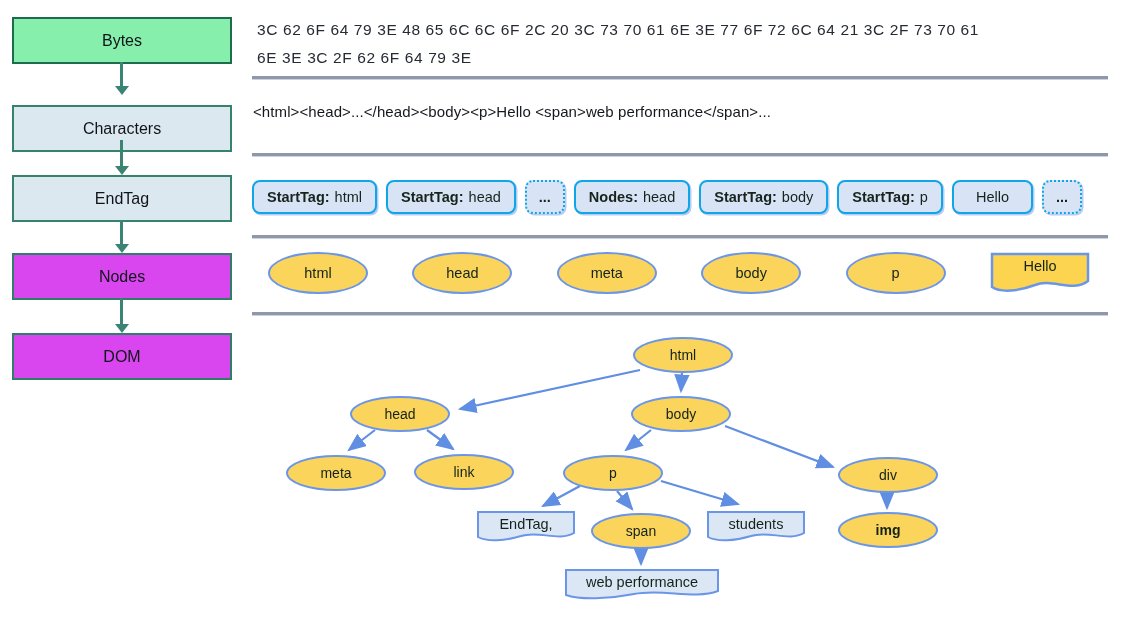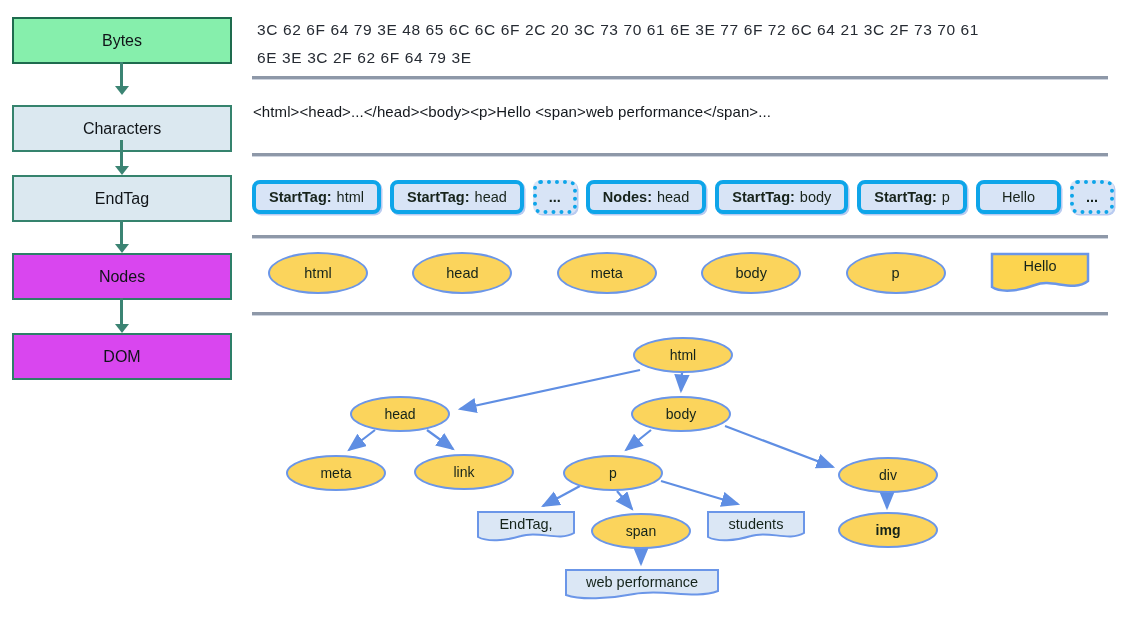--- a/index.html
+++ b/index.html
@@ -30,21 +30,21 @@
   }
   .chars-text{
     position:absolute;left:253px;top:103px;width:850px;
     font-size:15px;font-weight:normal;color:#14181d;letter-spacing:0.1px;
   }
   .token-row{
     position:absolute;left:252px;top:180px;width:856px;height:34px;
     display:flex;gap:9px;align-items:stretch;
   }
   .token{
-    background:#d8e4f6;border:4px solid #0ea5e9;border-radius:8px;
+    background:#d8e4f6;border:2px solid #0ea5e9;border-radius:8px;
     box-shadow:1.5px 1.5px 0 #b9cbf1;
     display:flex;align-items:center;justify-content:center;
     padding:0 13px;font-size:14.5px;white-space:nowrap;color:#17231b;
   }
   .token .tk-b{font-weight:bold;}
   .token .tk-v{margin-left:5px;}
   .token.dots{border-style:dotted;padding:0 10px;min-width:16px;font-weight:bold;}
   .token.plain{padding:0 22px;}
   
   .node-row{position:absolute;left:268px;top:252px;width:822px;height:44px;

